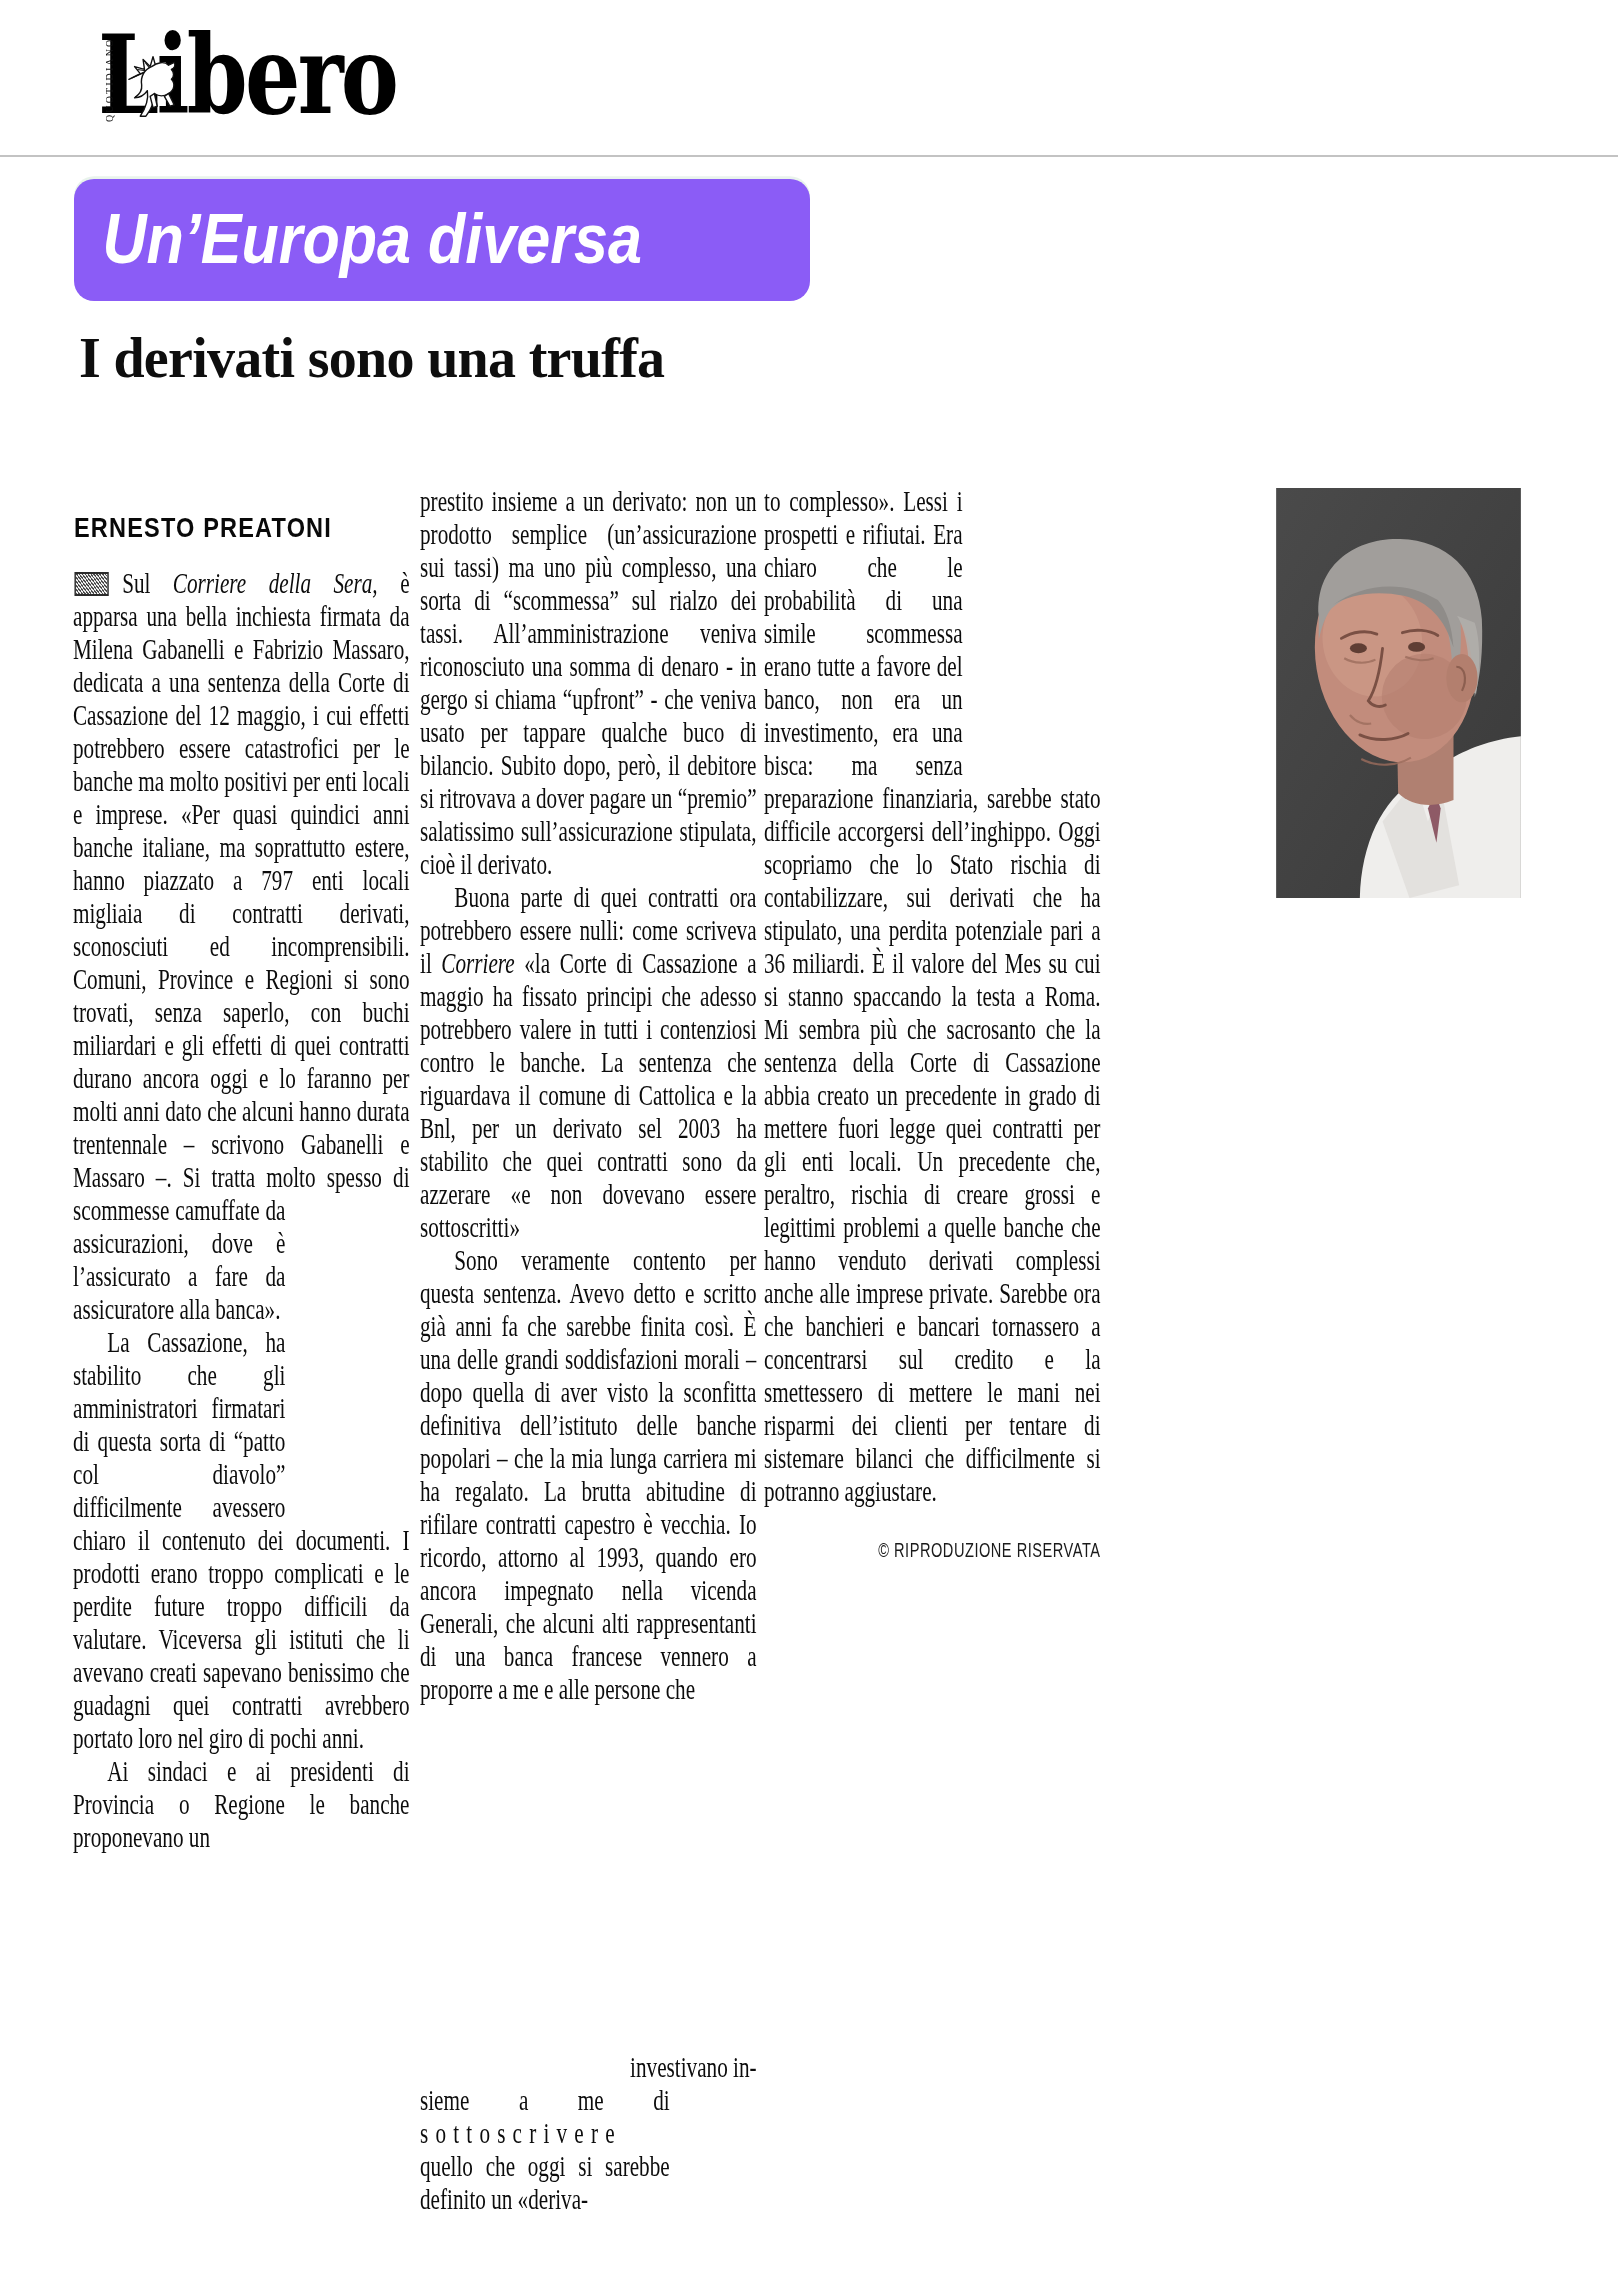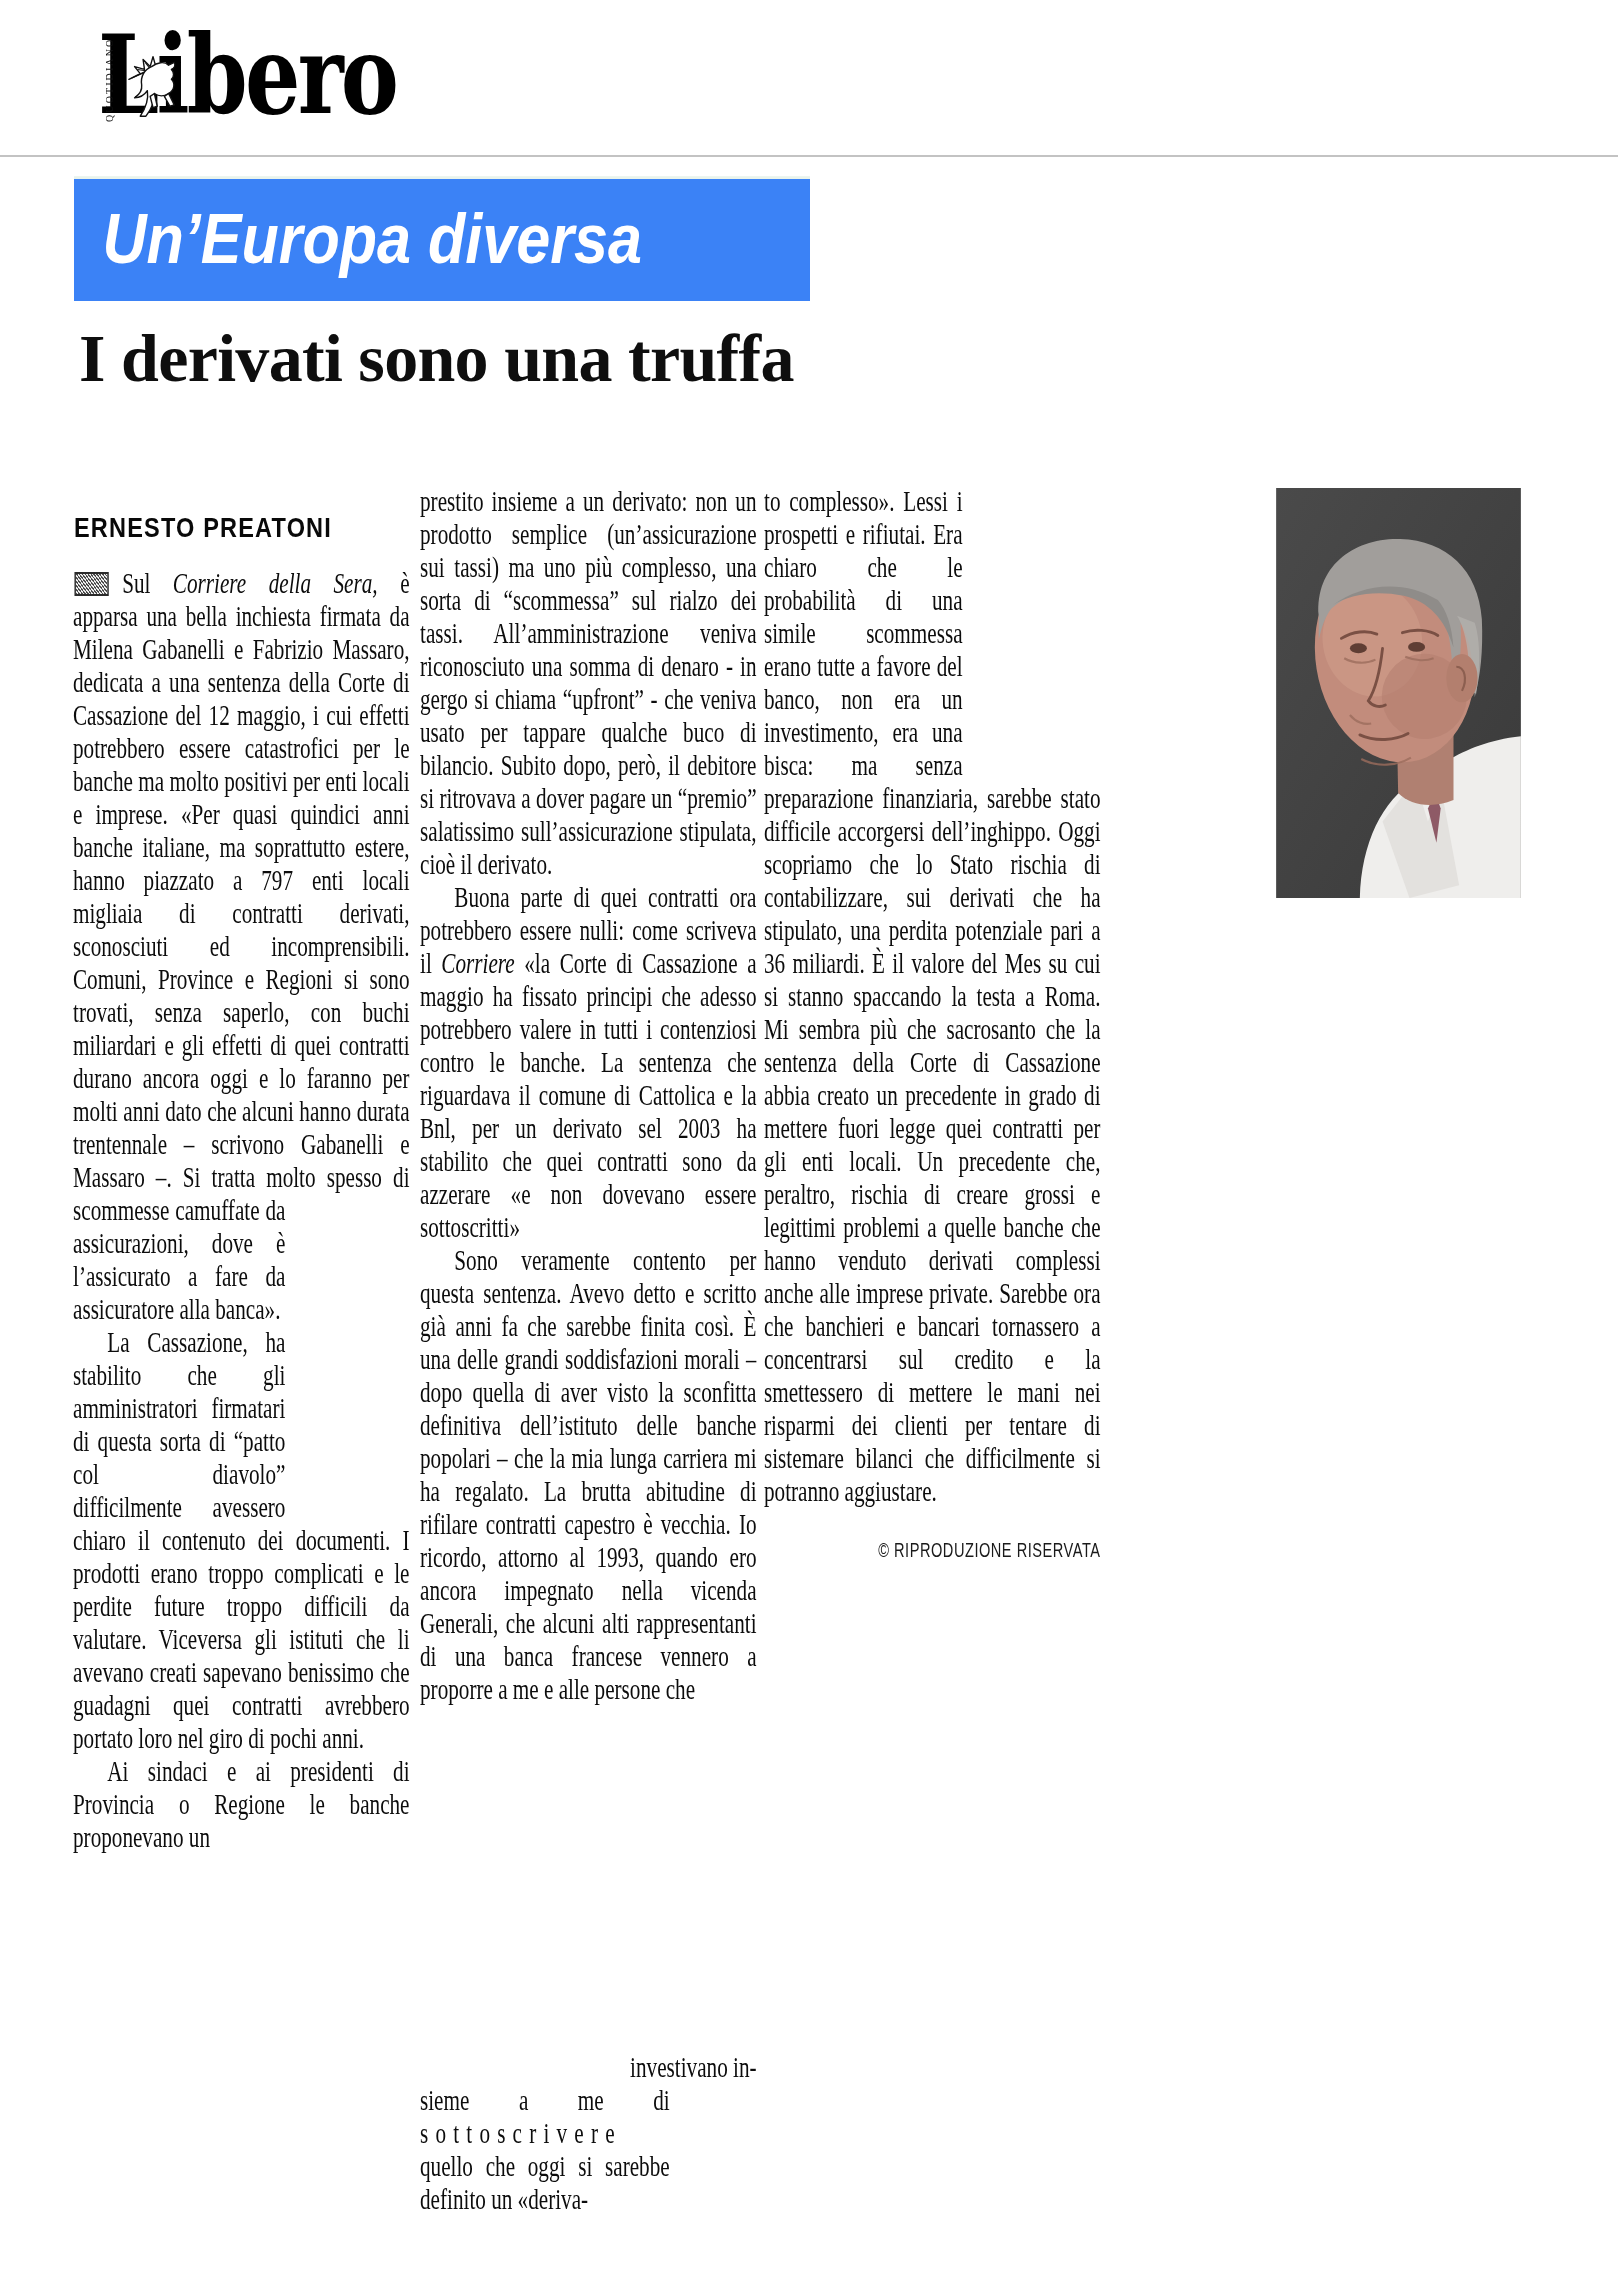--- a/index.html
+++ b/index.html
@@ -9,29 +9,29 @@
   
   #logo{position:absolute;left:98px;top:15.6px;font-family:"DejaVu Serif",serif;font-weight:bold;
         font-size:109px;line-height:1.1;letter-spacing:-3.5px;color:#000;
         transform:scaleX(0.80);transform-origin:0 0;}
   #logo-vertical{position:absolute;left:104px;top:122px;transform:rotate(-90deg);transform-origin:0 0;
         font-family:"Liberation Serif",serif;font-size:10px;letter-spacing:2.1px;color:#111;white-space:nowrap;}
   #pegasus{position:absolute;left:119px;top:48px;z-index:2;}
   #top-rule{position:absolute;left:0;top:155px;width:1618px;height:2.1px;background:#c3c3c3;}
 
   
-  #banner{position:absolute;left:74px;top:179px;width:736px;height:122px;background:#3b82f6;
-          box-shadow:0 -2.8px 0 #e9f3ec;}
+  #banner{position:absolute;left:74px;top:179px;width:736px;height:122px;background:#8b5cf6;
+          box-shadow:0 -2.8px 0 #e9f3ec;border-radius:20px;}
   #banner .txt{display:block;padding:24px 0 0 33px;font-family:"Liberation Sans",sans-serif;
           font-weight:bold;font-style:italic;font-size:71px;line-height:1;color:#ffffff;
           transform:scaleX(0.86);transform-origin:0 0;white-space:nowrap;}
 
   
   #headline{position:absolute;left:79px;top:321px;width:1064px;font-family:"Liberation Serif",serif;
-          font-weight:bold;font-size:68px;line-height:74px;letter-spacing:-0.7px;color:#0e0e0e;}
+          font-weight:bold;font-size:56px;line-height:74px;letter-spacing:-0.7px;color:#0e0e0e;}
   #byline{position:absolute;left:74px;top:512px;font-family:"Liberation Sans",sans-serif;
           font-weight:bold;font-size:28px;letter-spacing:1.4px;color:#090909;
           transform:scaleX(0.84);transform-origin:0 0;white-space:nowrap;}
 
   
   .col{position:absolute;width:461px;transform:scaleX(0.73);transform-origin:0 0;
        font-family:"Liberation Serif",serif;font-size:29px;line-height:33px;
        text-align:justify;color:#0c0c0c;overflow:hidden;}
   #col1{left:73px;top:567px;height:1717px;}
   #col2{left:420px;top:485px;height:1799px;}

